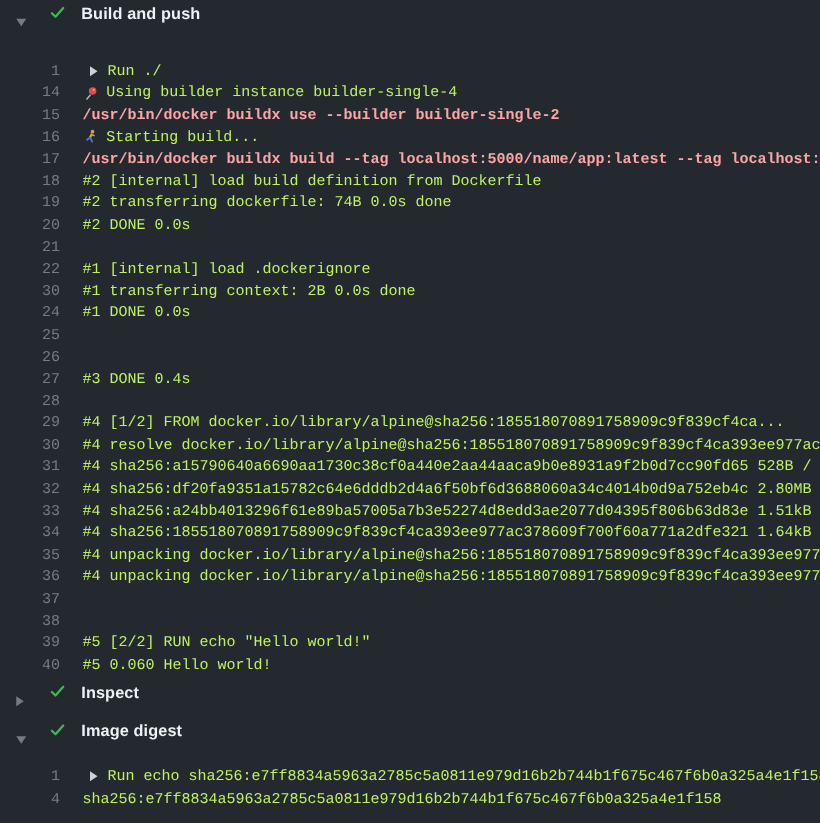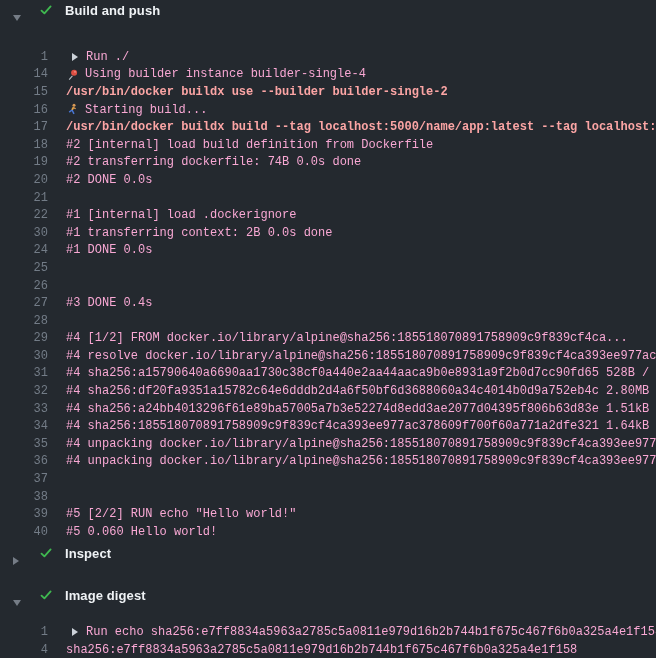--- a/index.html
+++ b/index.html
@@ -17,21 +17,21 @@
 
   
   .section-header {
     display: flex;
     height: 30px;
     padding-left: 13px;
     cursor: pointer;
   }
   .sh-0 { margin-top: 3px; }
   .sh-1 { }
-  .sh-2 { margin-top: 12px; }
+  .sh-2 { margin-top: 1px; }
   .chev-wrap {
     width: 16px;
     display: flex;
     align-items: center;
     flex: 0 0 16px;
   }
   .tri-down {
     width: 0; height: 0;
     border-left: 4.5px solid transparent;
     border-right: 4.5px solid transparent;
@@ -78,21 +78,21 @@
   }
   .content {
     flex: 1;
     margin-left: 18px;
     display: flex;
     align-items: center;
     overflow: hidden;
     white-space: pre;
   }
   .txt {
-    color: #f9a8d4;
+    color: #bef264;
     white-space: pre;
   }
   .txt.cmd { color: #fca5a5; font-weight: 700; font-family: Liberation Mono, monospace; }
   .run-tri {
     width: 0; height: 0;
     border-top: 4px solid transparent;
     border-bottom: 4px solid transparent;
     border-left: 6px solid #ccd2d9;
     margin-left: 6px;
     margin-right: 8px;

